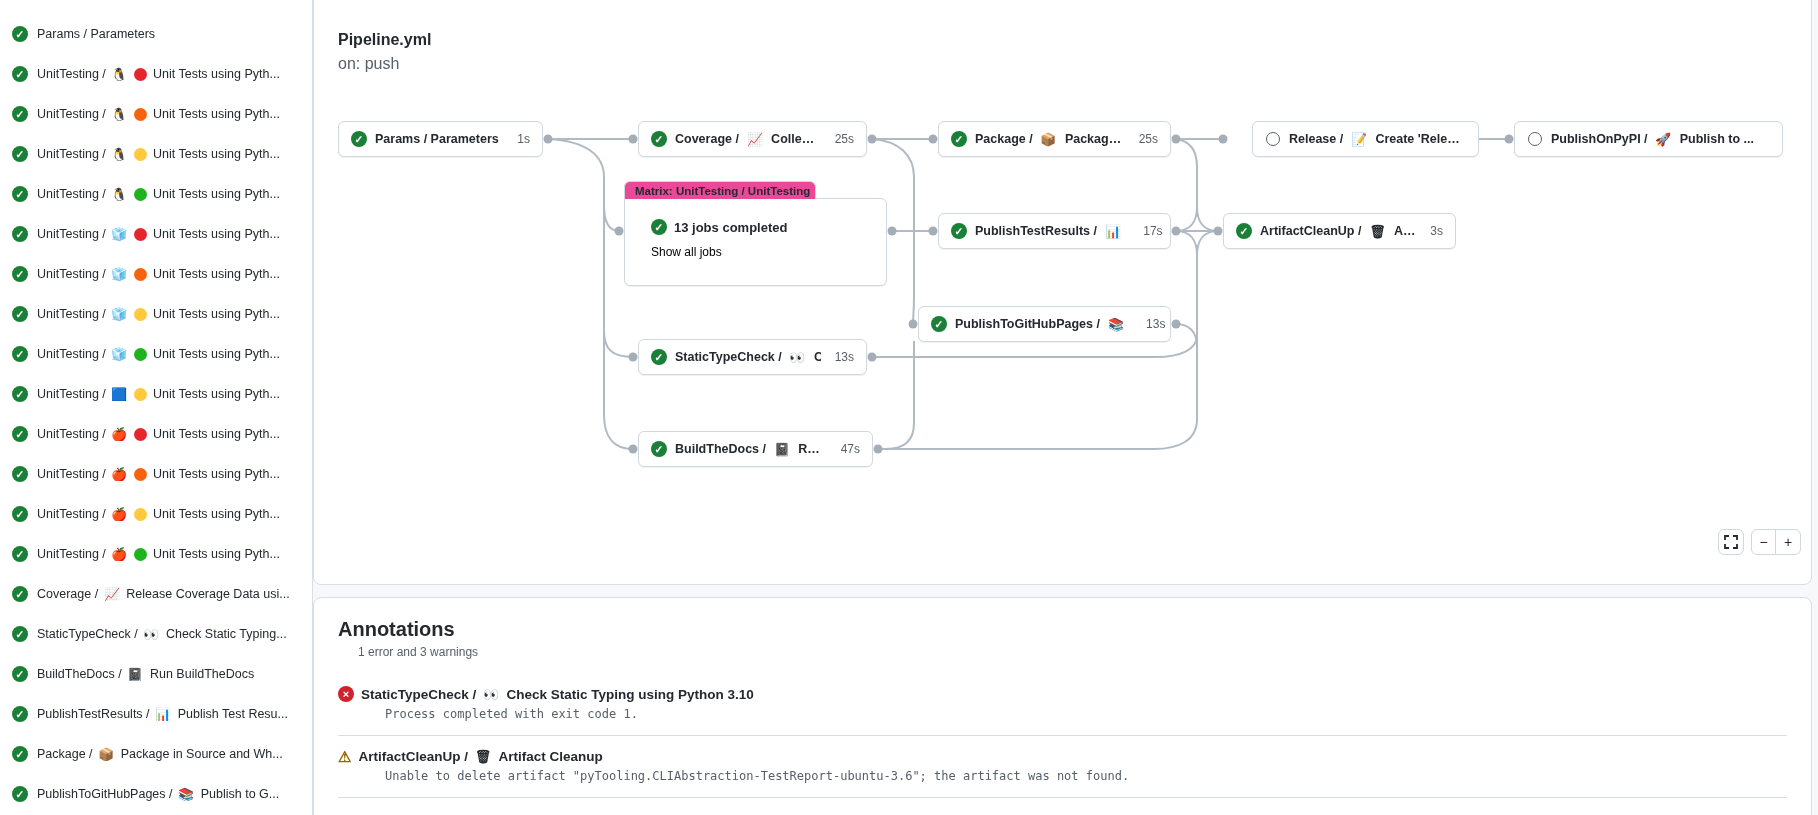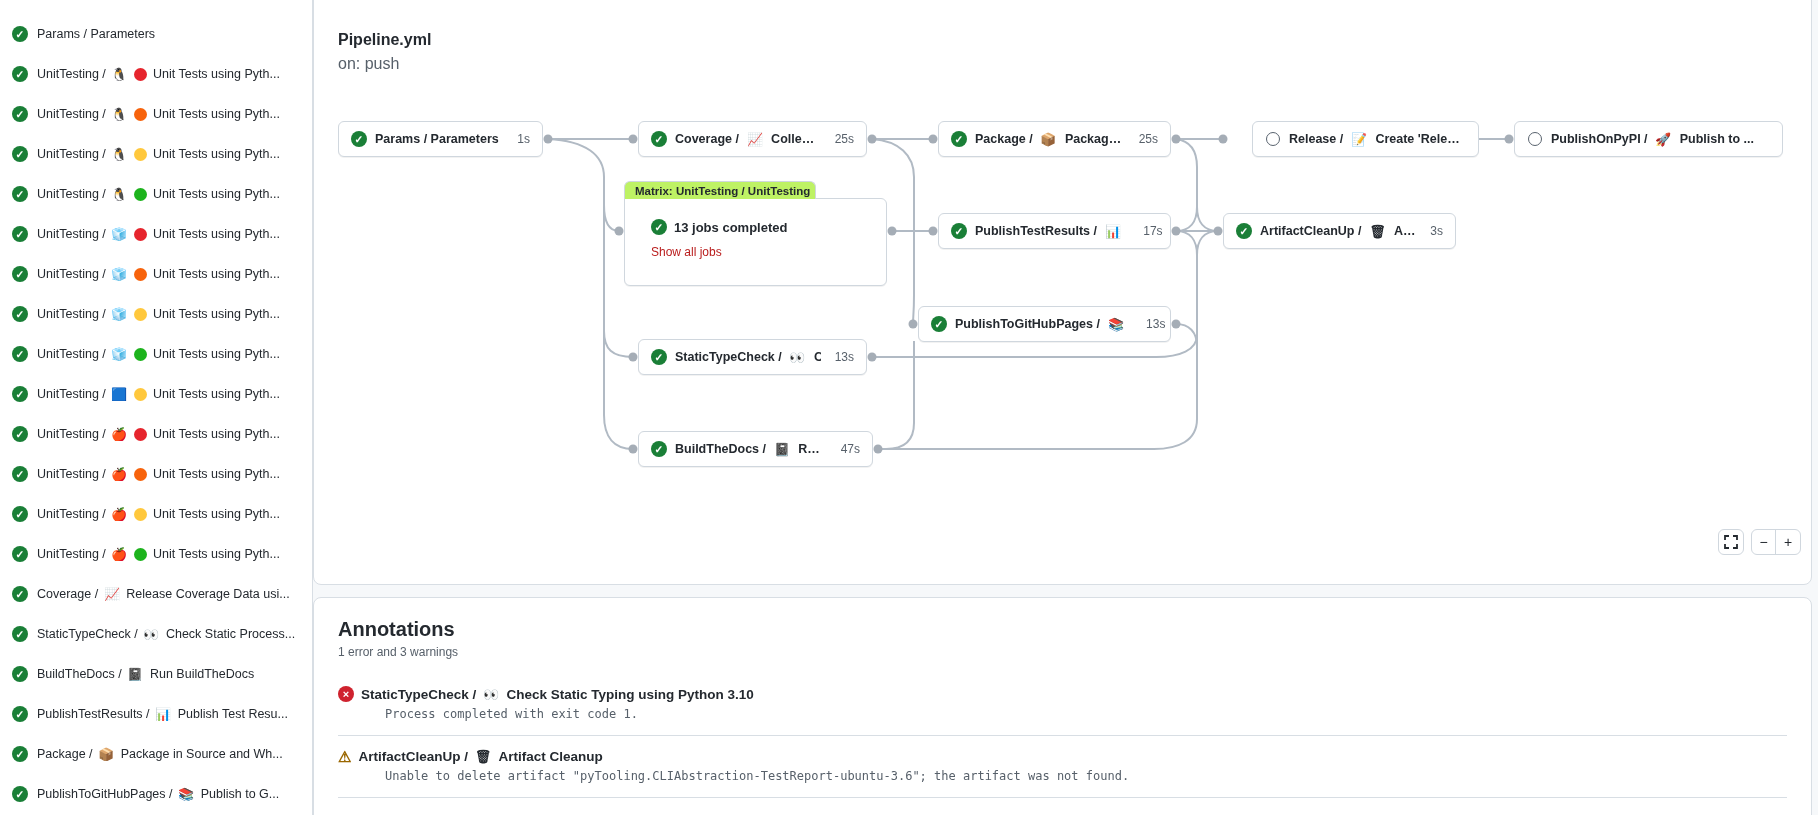--- a/index.html
+++ b/index.html
@@ -39,44 +39,44 @@
   .edge-dot { fill:#a5adb6; }
 
   .node { position:absolute; height:36px; background:#fff; border:1px solid #d0d7de;
           border-radius:6px; box-shadow:0 1px 0 rgba(31,35,40,.06);
           display:flex; align-items:center; padding:0 12px; gap:8px; cursor:pointer;
           font-size:12.5px; font-weight:600; color:#24292f; white-space:nowrap; overflow:hidden; }
   .node .nlabel { overflow:hidden; text-overflow:ellipsis; }
   .node .dur { margin-left:auto; padding-left:6px; font-weight:400; font-size:12px; color:#57606a; }
 
   .matrix-tab { position:absolute; left:310px; top:180px; width:192px; height:18px; z-index:2;
-                background:#bef264; border:1px solid #d0d7de; border-bottom:none;
+                background:#ec4899; border:1px solid #d0d7de; border-bottom:none;
                 border-radius:6px 6px 0 0; font-size:11.5px; font-weight:600; color:#24292f;
                 padding:3px 8px 0 10px; white-space:nowrap; }
   .matrix-box { position:absolute; left:310px; top:197px; width:263px; height:88px;
                 background:#fff; border:1px solid #d0d7de; border-radius:0 6px 6px 6px;
                 box-shadow:0 1px 0 rgba(31,35,40,.06); padding:20px 0 0 26px; }
   .matrix-row { display:flex; align-items:center; gap:7px; font-size:13px; font-weight:600; }
-  .matrix-link { display:inline-block; margin-top:10px; font-size:12px; color:#b91c1c; cursor:pointer; }
+  .matrix-link { display:inline-block; margin-top:10px; font-size:12px; color:#000000; cursor:pointer; }
 
   .graph-controls { position:absolute; left:1404px; top:536px; display:flex; gap:7px; }
   .ctrl-btn { width:26px; height:26px; background:#fff; border:1px solid #d0d7de; border-radius:6px;
               display:flex; align-items:center; justify-content:center; cursor:pointer; color:#24292f; }
   .zoom-seg { display:flex; width:50px; height:26px; background:#fff; border:1px solid #d0d7de;
               border-radius:6px; overflow:hidden; }
   .zoom-seg .half { width:25px; display:flex; align-items:center; justify-content:center;
                     font-size:14px; color:#24292f; cursor:pointer; }
   .zoom-seg .half:first-child { border-right:1px solid #d0d7de; }
 
   
   .anno-panel { position:absolute; left:313px; top:597px; width:1499px; height:230px;
                 background:#ffffff; border:1px solid #d8dee4; border-radius:8px 8px 0 0;
                 padding:20px 24px 0 24px; }
   .anno-title { font-size:20px; font-weight:700; color:#24292f; }
-  .anno-summary { margin-top:4px; font-size:12px; color:#57606a; }
+  .anno-summary { margin-top:4px; font-size:12px; color:#57606a;margin-left:20px; }
   .anno-list { margin-top:14px; }
   .anno-item { padding:13px 0 14px 0; border-top:1px solid #d8dee4; }
   .anno-item:first-child { border-top:none; }
   .anno-item:last-child { border-bottom:1px solid #d8dee4; }
   .anno-head { display:flex; align-items:center; gap:7px; font-size:13.5px; font-weight:700;
                color:#24292f; cursor:pointer; }
   .anno-detail { margin:5px 0 0 47px; font-family:"DejaVu Sans Mono","Liberation Mono",monospace;
                  font-size:12px; color:#57606a; }
 </style>
 </head>
@@ -215,21 +215,21 @@
             <span>Coverage /</span>
             <span class="emoji">📈</span>
             <span class="nlabel">Release Coverage Data usi...</span>
           </span>
         </div>
         <div class="job-row">
           <span class="ic-success">✓</span>
           <span class="txt">
             <span>StaticTypeCheck /</span>
             <span class="emoji">👀</span>
-            <span class="nlabel">Check Static Process...</span>
+            <span class="nlabel">Check Static Typing...</span>
           </span>
         </div>
         <div class="job-row">
           <span class="ic-success">✓</span>
           <span class="txt">
             <span>BuildTheDocs /</span>
             <span class="emoji">📓</span>
             <span class="nlabel">Run BuildTheDocs</span>
           </span>
         </div>

